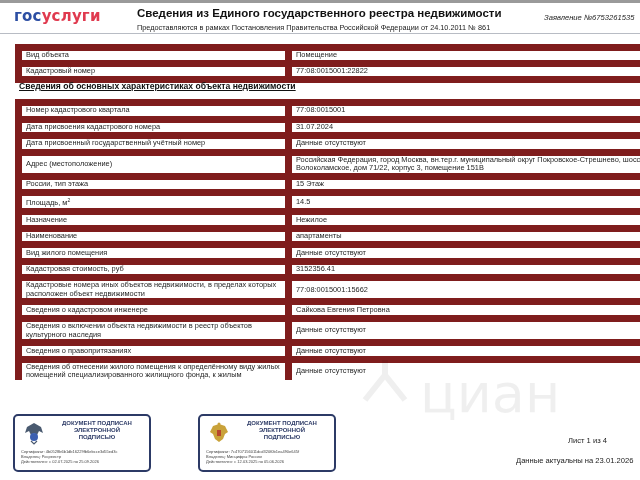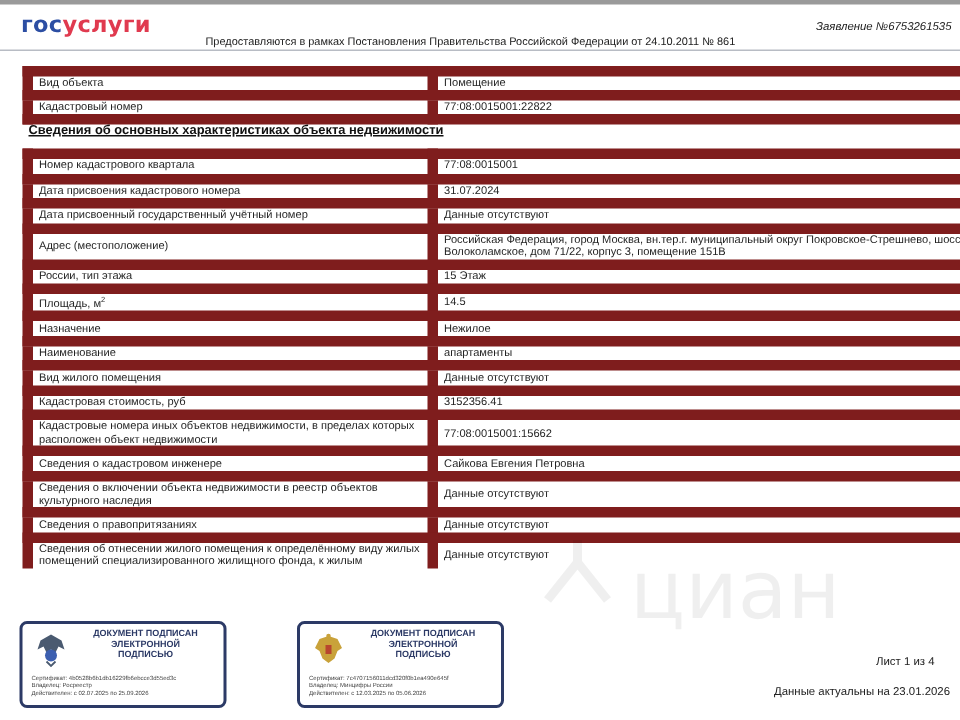--- a/index.html
+++ b/index.html
@@ -34,32 +34,33 @@
     .watermark { position: absolute; left: 360px; top: 360px; width: 220px; height: 60px; opacity: 0.06; }
 
     .stamp { position: absolute; top: 414px; width: 138px; height: 58px; border: 2px solid #2c3a66; border-radius: 5px; background: #fff; }
     .stamp .emblem { position: absolute; left: 8px; top: 5px; width: 22px; height: 24px; }
     .stamp .s-title { position: absolute; left: 32px; top: 4px; width: 100px; text-align: center; font-size: 6px; font-weight: bold; color: #2c3a66; line-height: 7px; }
     .stamp .s-info { position: absolute; left: 6px; top: 33px; font-size: 4px; color: #444; line-height: 5px; white-space: nowrap; }
 
     #stamp1 { left: 13px; }
     #stamp2 { left: 198px; }
 
-    .page-num { position: absolute; left: 584px; top: 436px; font-size: 7.6px; color: #222; white-space: nowrap; }
+    .page-num { position: absolute; left: 568px; top: 436px; font-size: 7.6px; color: #222; white-space: nowrap; }
     .actual { position: absolute; left: 516px; top: 456px; font-size: 7.6px; color: #222; white-space: nowrap; }
   </style>
 </head>
 <body>
 
 <div class="top-strip"></div>
 
 <div class="header">
   <div class="logo">
     <span class="blue">гос</span><span class="red">услуги</span>
   </div>
+  <div class="doc-title">Сведения из Единого государственного реестра недвижимости</div>
   <div class="doc-sub">Предоставляются в рамках Постановления Правительства Российской Федерации от 24.10.2011 № 861</div>
   <div class="req">Заявление №6753261535</div>
 </div>
 
 <table class="kv" id="t1">
   <tbody>
     <tr>
       <td class="k">Вид объекта</td>
       <td class="v">Помещение</td>
     </tr>

